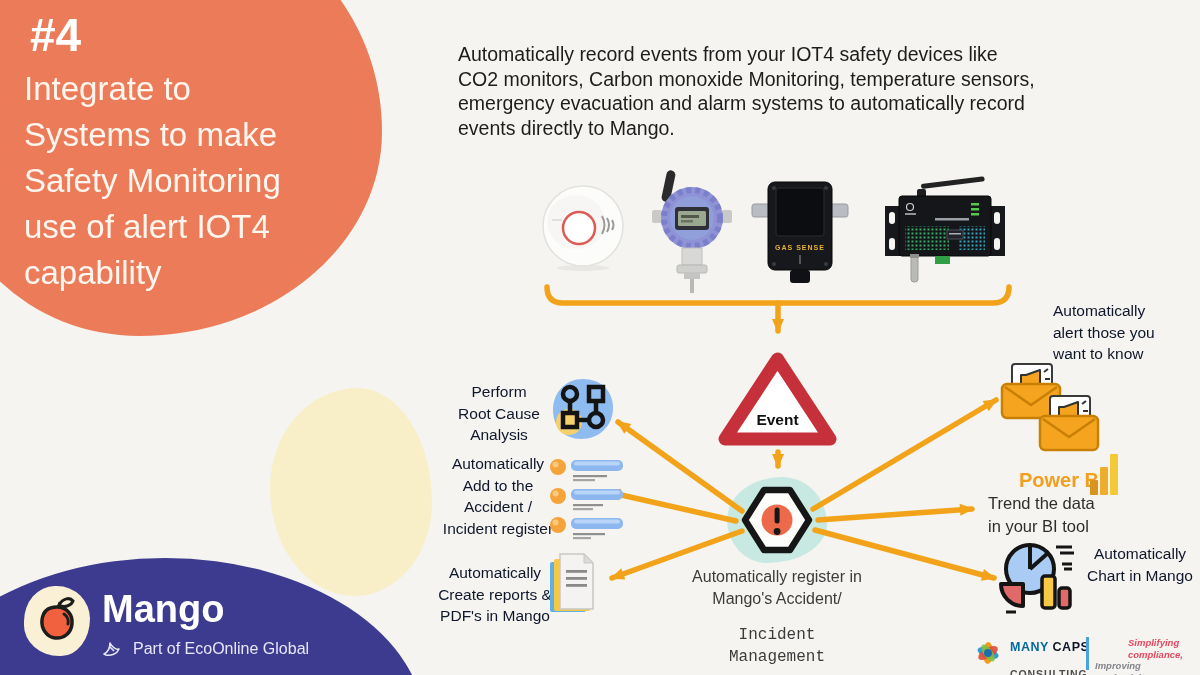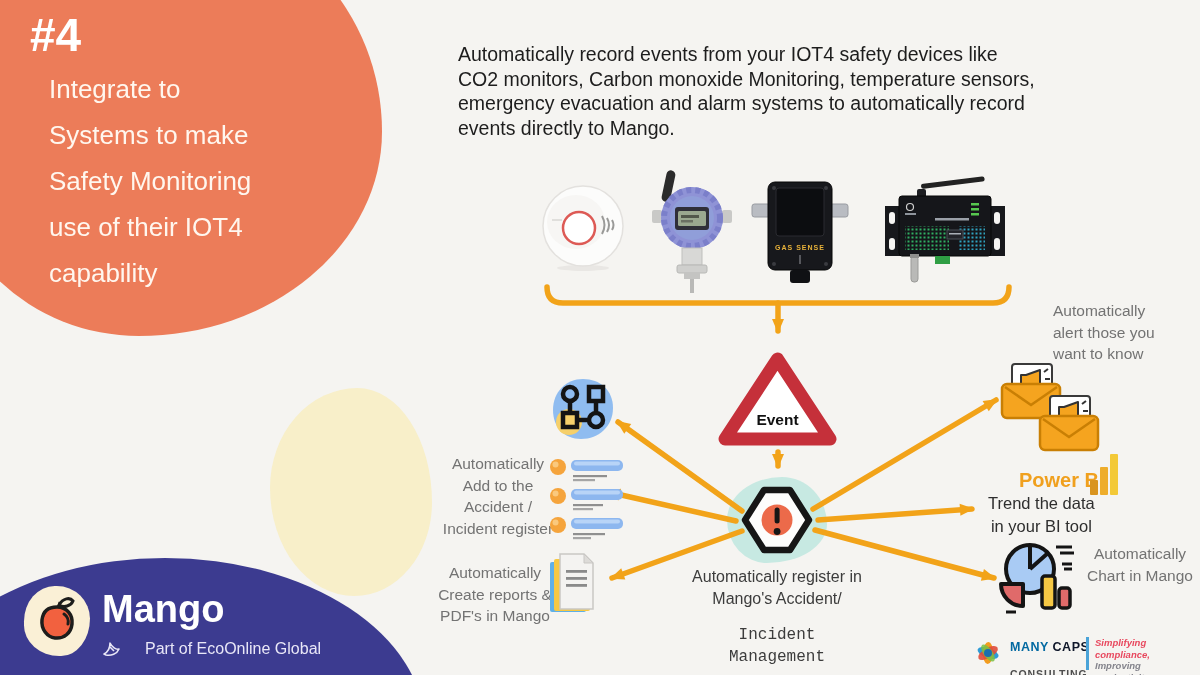--- a/index.html
+++ b/index.html
@@ -10,66 +10,66 @@
   .blob-orange{left:-60px;top:-90px;width:442px;height:426px;background:#ec7c59;
     border-radius:52% 48% 55% 45% / 55% 52% 48% 45%;z-index:1;}
   .blob-yellow{left:270px;top:388px;width:162px;height:208px;background:#f8efc9;
     border-radius:54% 46% 48% 52% / 48% 55% 45% 52%;z-index:0;}
   .blob-indigo{left:-95px;top:558px;width:520px;height:340px;background:#3c3b90;
     border-radius:50%;z-index:1;}
   .blob-teal{left:727px;top:477px;width:100px;height:86px;background:#c7e9e2;
     border-radius:55% 45% 60% 40% / 50% 55% 45% 50%;z-index:1;}
   
   .badge{left:30px;top:8px;font-size:46px;font-weight:700;color:#fff;z-index:2;}
-  .title{left:24px;top:66px;width:350px;font-size:26px;line-height:46px;font-weight:500;
-    color:#fff7ef;z-index:2;margin-left:25px;}
+  .title{left:24px;top:66px;width:350px;font-size:33px;line-height:46px;font-weight:500;
+    color:#fff7ef;z-index:2;}
   
   .intro{left:458px;top:42px;width:680px;font-size:19.5px;line-height:24.5px;font-weight:500;
     color:#1d1d1d;z-index:2;}
   
-  .cap{font-size:15.5px;line-height:21.5px;font-weight:500;color:#737373;z-index:2;text-align:center;}
+  .cap{font-size:15.5px;line-height:21.5px;font-weight:500;color:#0f172a;z-index:2;text-align:center;}
   .cap-left{text-align:left;}
   .center-cap{left:688px;top:566px;width:178px;font-size:16px;line-height:22px;color:#3c3c3c;
     font-weight:500;text-align:center;z-index:2;}
   .center-cap .gap{margin-top:14px;font-family:Liberation Mono, monospace;}
   .powerbi-label{left:1007px;top:469px;font-size:20px;font-weight:700;color:#f0a01e;z-index:2;margin-left:12px;}
   .powerbi-cap{left:988px;top:492px;font-size:16.5px;line-height:23px;font-weight:500;color:#2e2e2e;
-    text-align:center;z-index:2;}
+    text-align:left;z-index:2;}
   
   .mango-name{left:102px;top:588px;font-size:38px;font-weight:700;color:#ffffff;z-index:2;}
-  .mango-sub{left:102px;top:640px;display:flex;align-items:center;gap:24px;color:#e9e7f7;
+  .mango-sub{left:102px;top:640px;display:flex;align-items:center;gap:12px;color:#e9e7f7;
     font-size:16px;font-weight:500;z-index:2;}
   .cream-blob{left:24px;top:586px;width:66px;height:70px;background:#faf0d6;
     border-radius:48% 52% 45% 55% / 52% 48% 55% 45%;z-index:2;}
   
   .mc-name{left:1010px;top:640px;font-size:12.5px;font-weight:700;letter-spacing:.5px;z-index:2;}
   .mc-name .many{color:#0369a1;} .mc-name .caps{color:#0f172a;}
   .mc-sub{left:1010px;top:655px;font-size:10.5px;font-weight:700;letter-spacing:.9px;color:#4d4d4d;z-index:2;margin-top:13px;}
   .mc-divider{left:1086px;top:637px;width:2.5px;height:33px;background:#4aa3d8;z-index:2;}
   .mc-tag{left:1095px;top:637px;font-size:9.5px;line-height:11.5px;font-style:italic;font-weight:700;z-index:2;}
-  .mc-tag .t1{color:#e8485e;} .mc-tag .t2{color:#84848c;}
+  .mc-tag .t1{color:#e8485e;margin-left:33px;} .mc-tag .t2{color:#84848c;}
   svg{display:block;}
   .z2{z-index:2;}
 </style>
 </head>
 <body>
 
 <div class="slide">
 
   <div class="abs blob-orange"></div>
   <div class="abs blob-yellow"></div>
   <div class="abs blob-indigo"></div>
   <div class="abs blob-teal"></div>
 
   <div class="abs badge">#4</div>
   <div class="abs title">
     <div>Integrate to</div>
     <div>Systems to make</div>
     <div>Safety Monitoring</div>
-    <div>use of their IOT4</div>
+    <div>use of alert IOT4</div>
     <div>capability</div>
   </div>
 
   <div class="abs intro">
     <div>Automatically record events from your IOT4 safety devices like</div>
     <div>CO2 monitors, Carbon monoxide Monitoring, temperature sensors,</div>
     <div>emergency evacuation and alarm systems to automatically record</div>
     <div>events directly to Mango.</div>
   </div>
 
@@ -174,20 +174,25 @@
     <text x="60.5" y="76" text-anchor="middle" font-size="15.5" font-weight="700" fill="#111111" font-family="Liberation Sans, sans-serif">Event</text>
   </svg>
 
   <svg class="abs z2" style="left:736px;top:481px" width="82" height="78" viewBox="0 0 82 78">
     <polygon points="9,39 28,9 54,9 73,39 54,69 28,69" fill="#fdfdfc" stroke="#161616" stroke-width="6.5" stroke-linejoin="round"></polygon>
     <circle cx="41" cy="39" r="15.5" fill="#ec6a4a"></circle>
     <rect x="38.6" y="26.5" width="5" height="16" rx="2.5" fill="#161616"></rect>
     <circle cx="41.1" cy="50.5" r="3.4" fill="#161616"></circle>
   </svg>
 
+  <div class="abs cap" style="left:443px;top:381px;width:112px">
+    <div>Perform</div>
+    <div>Root Cause</div>
+    <div>Analysis</div>
+  </div>
   <div class="abs cap" style="left:428px;top:453px;width:140px">
     <div>Automatically</div>
     <div>Add to the</div>
     <div>Accident /</div>
     <div>Incident register</div>
   </div>
   <div class="abs cap" style="left:422px;top:562px;width:146px">
     <div>Automatically</div>
     <div>Create reports &amp;</div>
     <div>PDF's in Mango</div>

